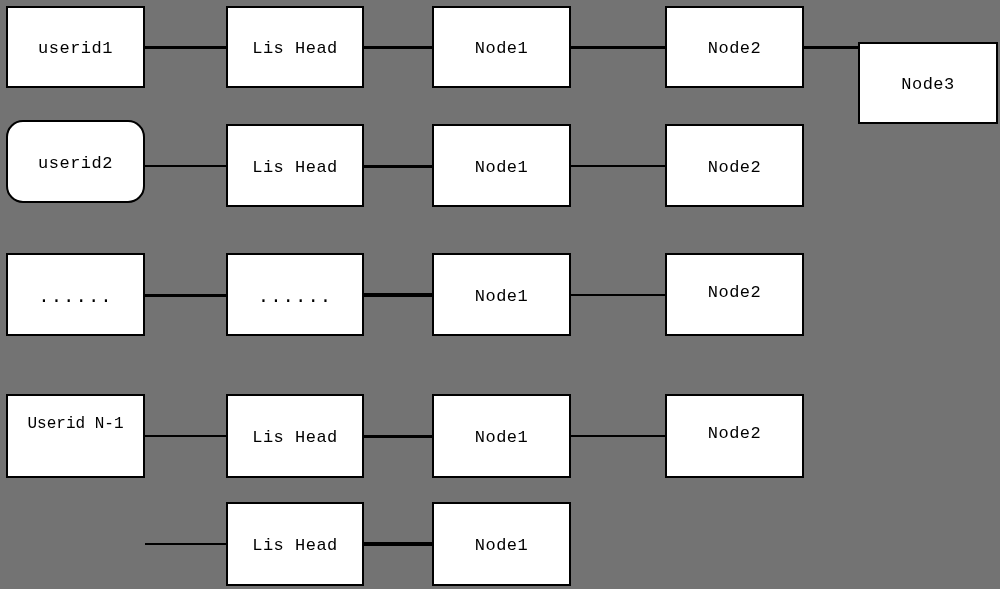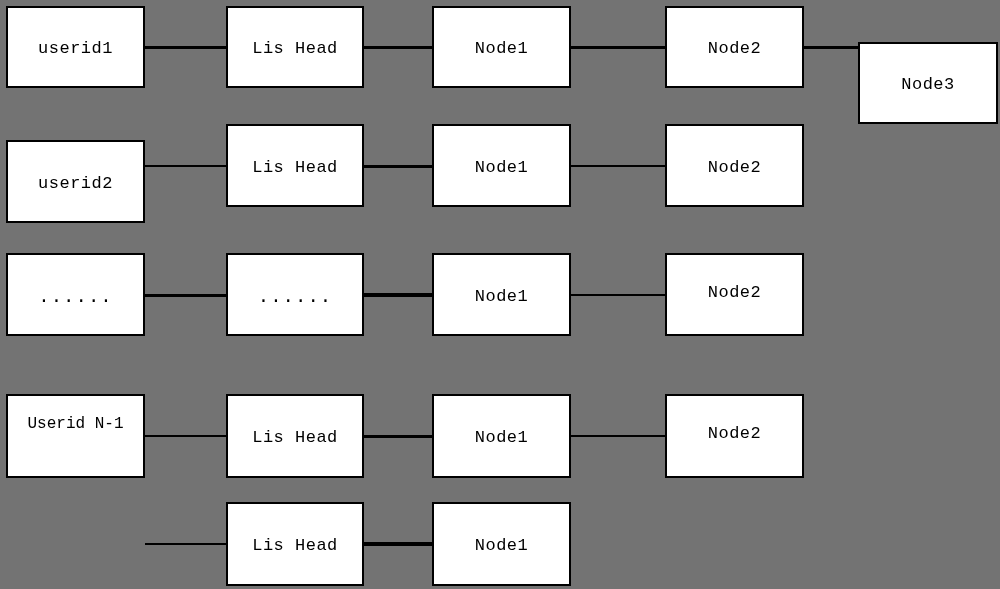--- a/index.html
+++ b/index.html
@@ -72,21 +72,21 @@
         <div class="node-label" style="top: 31px; color: rgb(0, 0, 0);">Node2</div>
       </div>
       <div class="node-box" style="left: 858px; top: 6px; width: 140px; height: 82px; border-color: rgb(0, 0, 0); margin-top: 36px;">
         <div class="node-label" style="top: 31px; color: rgb(0, 0, 0);">Node3</div>
       </div>
     </div>
     <div style="position: absolute; left: 0px; top: 0px; width: 100%; height: 100%;">
       <div class="connector" style="left: 145px; top: 165px; width: 81px; height: 2px; background: rgb(0, 0, 0);"></div>
       <div class="connector" style="left: 364px; top: 165px; width: 68px; height: 3px; background: rgb(0, 0, 0);"></div>
       <div class="connector" style="left: 571px; top: 165px; width: 94px; height: 2px; background: rgb(0, 0, 0);"></div>
-      <div class="node-box" style="left: 6px; top: 140px; width: 139px; height: 83px; border-color: rgb(0, 0, 0);">
+      <div class="node-box" style="left: 6px; top: 120px; width: 139px; height: 83px; border-color: rgb(0, 0, 0); border-radius: 17px;">
         <div class="node-label" style="top: 32px; color: rgb(0, 0, 0);">userid2</div>
       </div>
       <div class="node-box" style="left: 226px; top: 124px; width: 138px; height: 83px; border-color: rgb(0, 0, 0);">
         <div class="node-label" style="top: 32px; color: rgb(0, 0, 0);">Lis Head</div>
       </div>
       <div class="node-box" style="left: 432px; top: 124px; width: 139px; height: 83px; border-color: rgb(0, 0, 0);">
         <div class="node-label" style="top: 32px; color: rgb(0, 0, 0);">Node1</div>
       </div>
       <div class="node-box" style="left: 665px; top: 124px; width: 139px; height: 83px; border-color: rgb(0, 0, 0);">
         <div class="node-label" style="top: 32px; color: rgb(0, 0, 0);">Node2</div>

